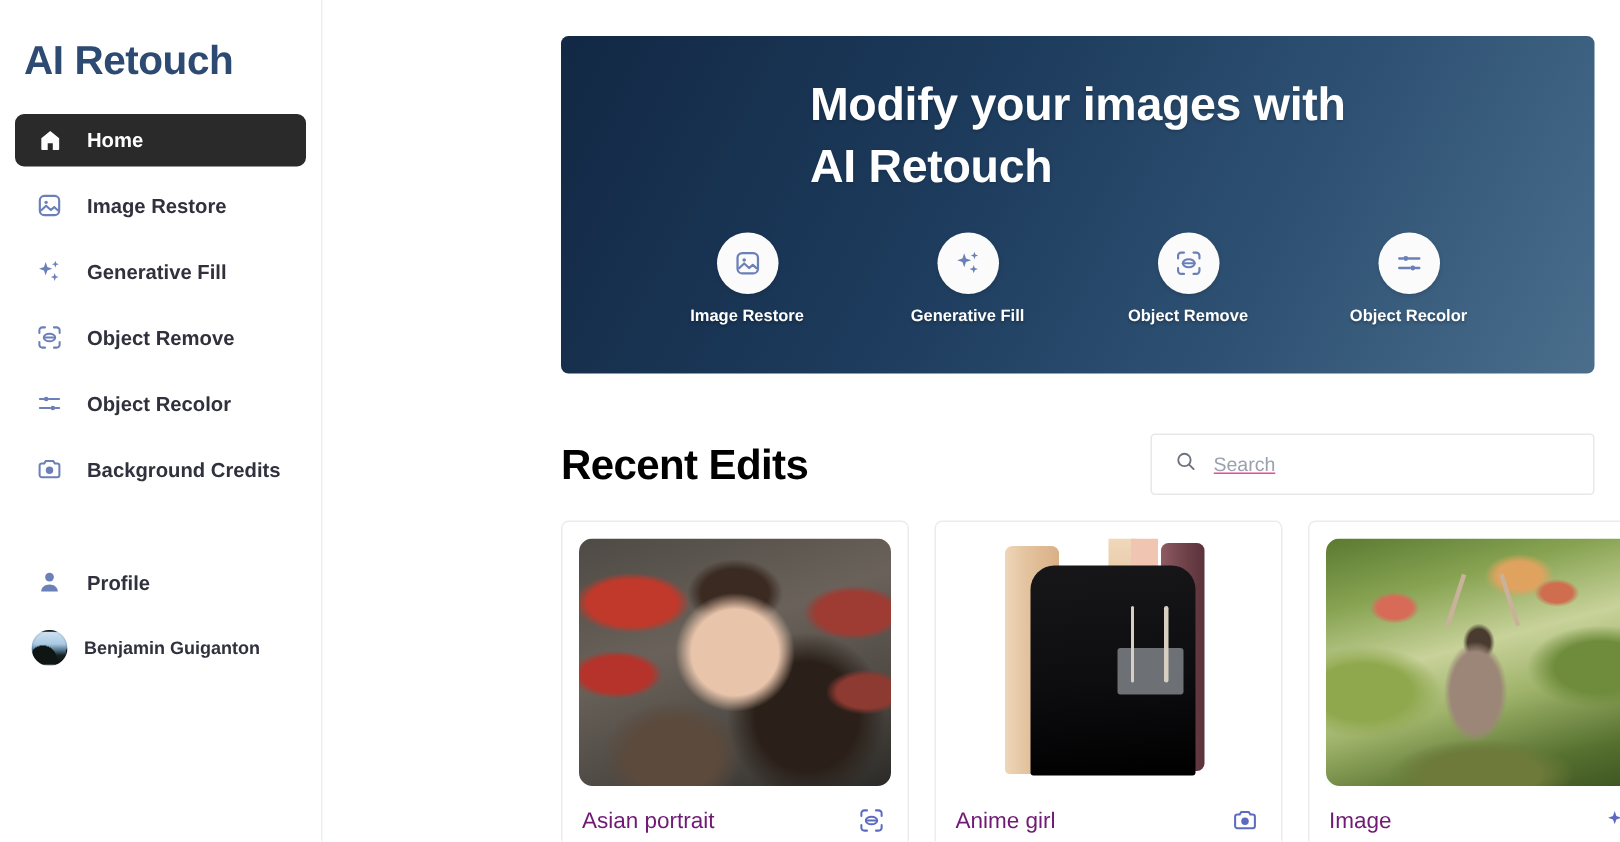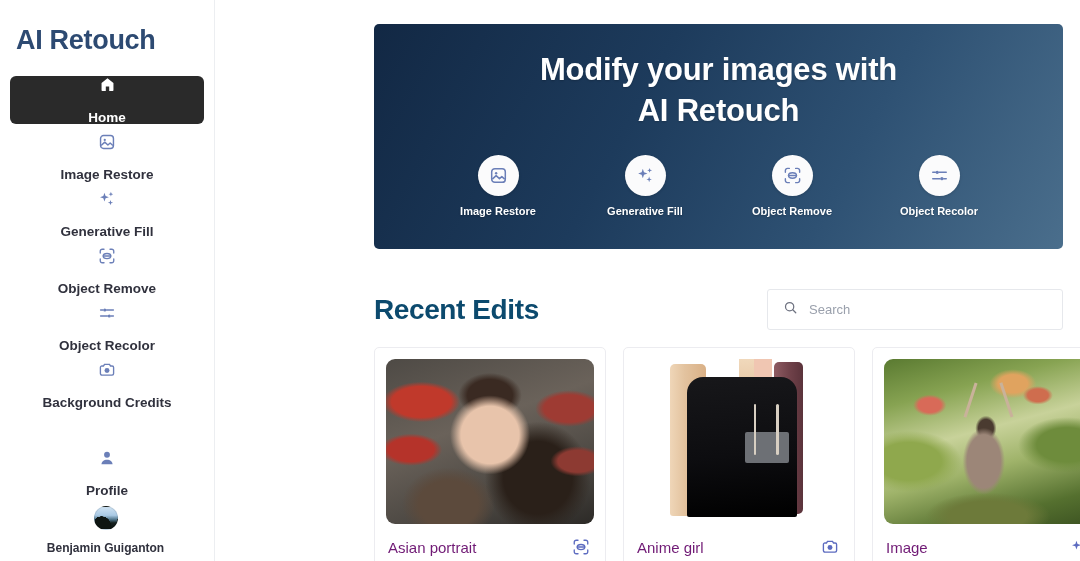--- a/index.html
+++ b/index.html
@@ -27,27 +27,26 @@
     font-weight: 700;
     color: #2d4a72;
     letter-spacing: -0.3px;
     padding: 26px 0 0 6px;
     line-height: 1.1;
   }
   .nav-top { margin-top: 20px; }
   .nav-item {
     display: flex;
     align-items: center;
-    height: 48px;
+    height: 35px;
     border-radius: 6px;
     padding: 0 14px;
     gap: 16px;
     cursor: pointer;
     margin-bottom: 9px;
-    flex-direction: column;
   }
   .nav-item .label {
     font-size: 13.5px;
     font-weight: 600;
     color: #30313d;
     white-space: nowrap;
   }
   .nav-item.active { background: #2a2a2a; }
   .nav-item.active .label { color: #ffffff; }
   .nav-item .ico { width: 18px; height: 18px; display: flex; align-items: center; justify-content: center; flex: 0 0 18px; }
@@ -84,21 +83,20 @@
     flex-direction: column;
     align-items: center;
     justify-content: center;
     position: relative;
     overflow: hidden;
   }
   .hero-title {
     color: #ffffff;
     font-size: 31px;
     font-weight: 700;
-    text-align: center;
     line-height: 1.32;
     letter-spacing: -0.2px;
     text-shadow: 0 1px 2px rgba(0,0,0,0.18);
     margin-top: -6px;
   }
   .hero-actions {
     display: flex;
     gap: 69px;
     margin-top: 24px;
   }
@@ -121,39 +119,40 @@
   
   .section-head {
     display: flex;
     align-items: center;
     justify-content: space-between;
     margin-top: 40px;
   }
   .section-title {
     font-size: 28px;
     font-weight: 700;
-    color: #0c4a6e;
+    color: #000000;
     letter-spacing: -0.4px;
   }
   .search-box {
     width: 296px; height: 41px;
     border: 1px solid #e6e8ec;
     border-radius: 3px;
     background: #ffffff;
     display: flex; align-items: center;
     gap: 11px;
     padding: 0 15px;
   }
   .search-box input {
     border: none; outline: none;
     font-family: "Liberation Sans", sans-serif;
     font-size: 13px;
-    color: #6d28d9;
+    color: #ec4899;
     background: transparent;
     width: 100%;
+    text-decoration: underline;
   }
   .search-box input::placeholder { color: #9aa0ac; }
 
   
   .cards {
     display: flex;
     gap: 17px;
     margin-top: 17px;
   }
   .card {

